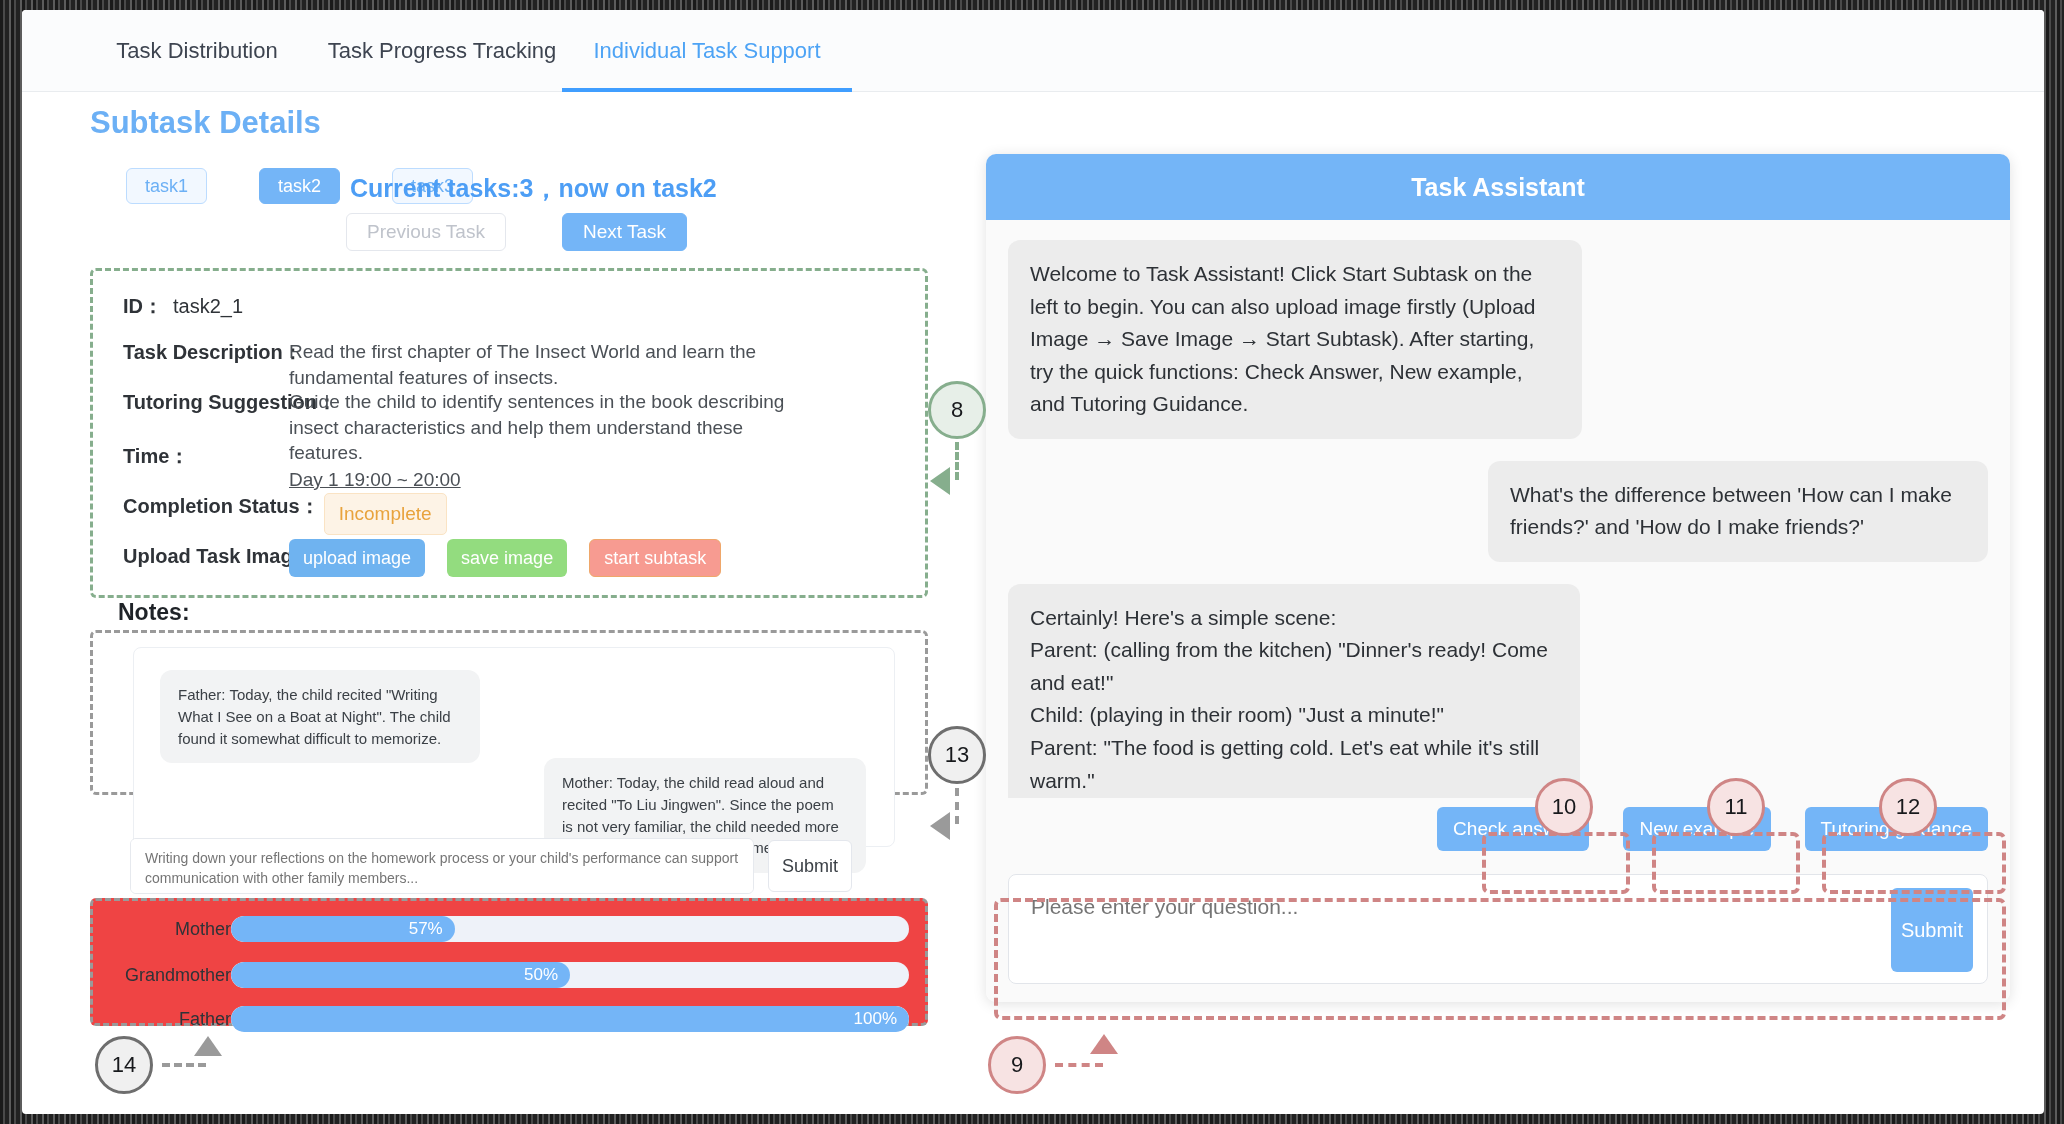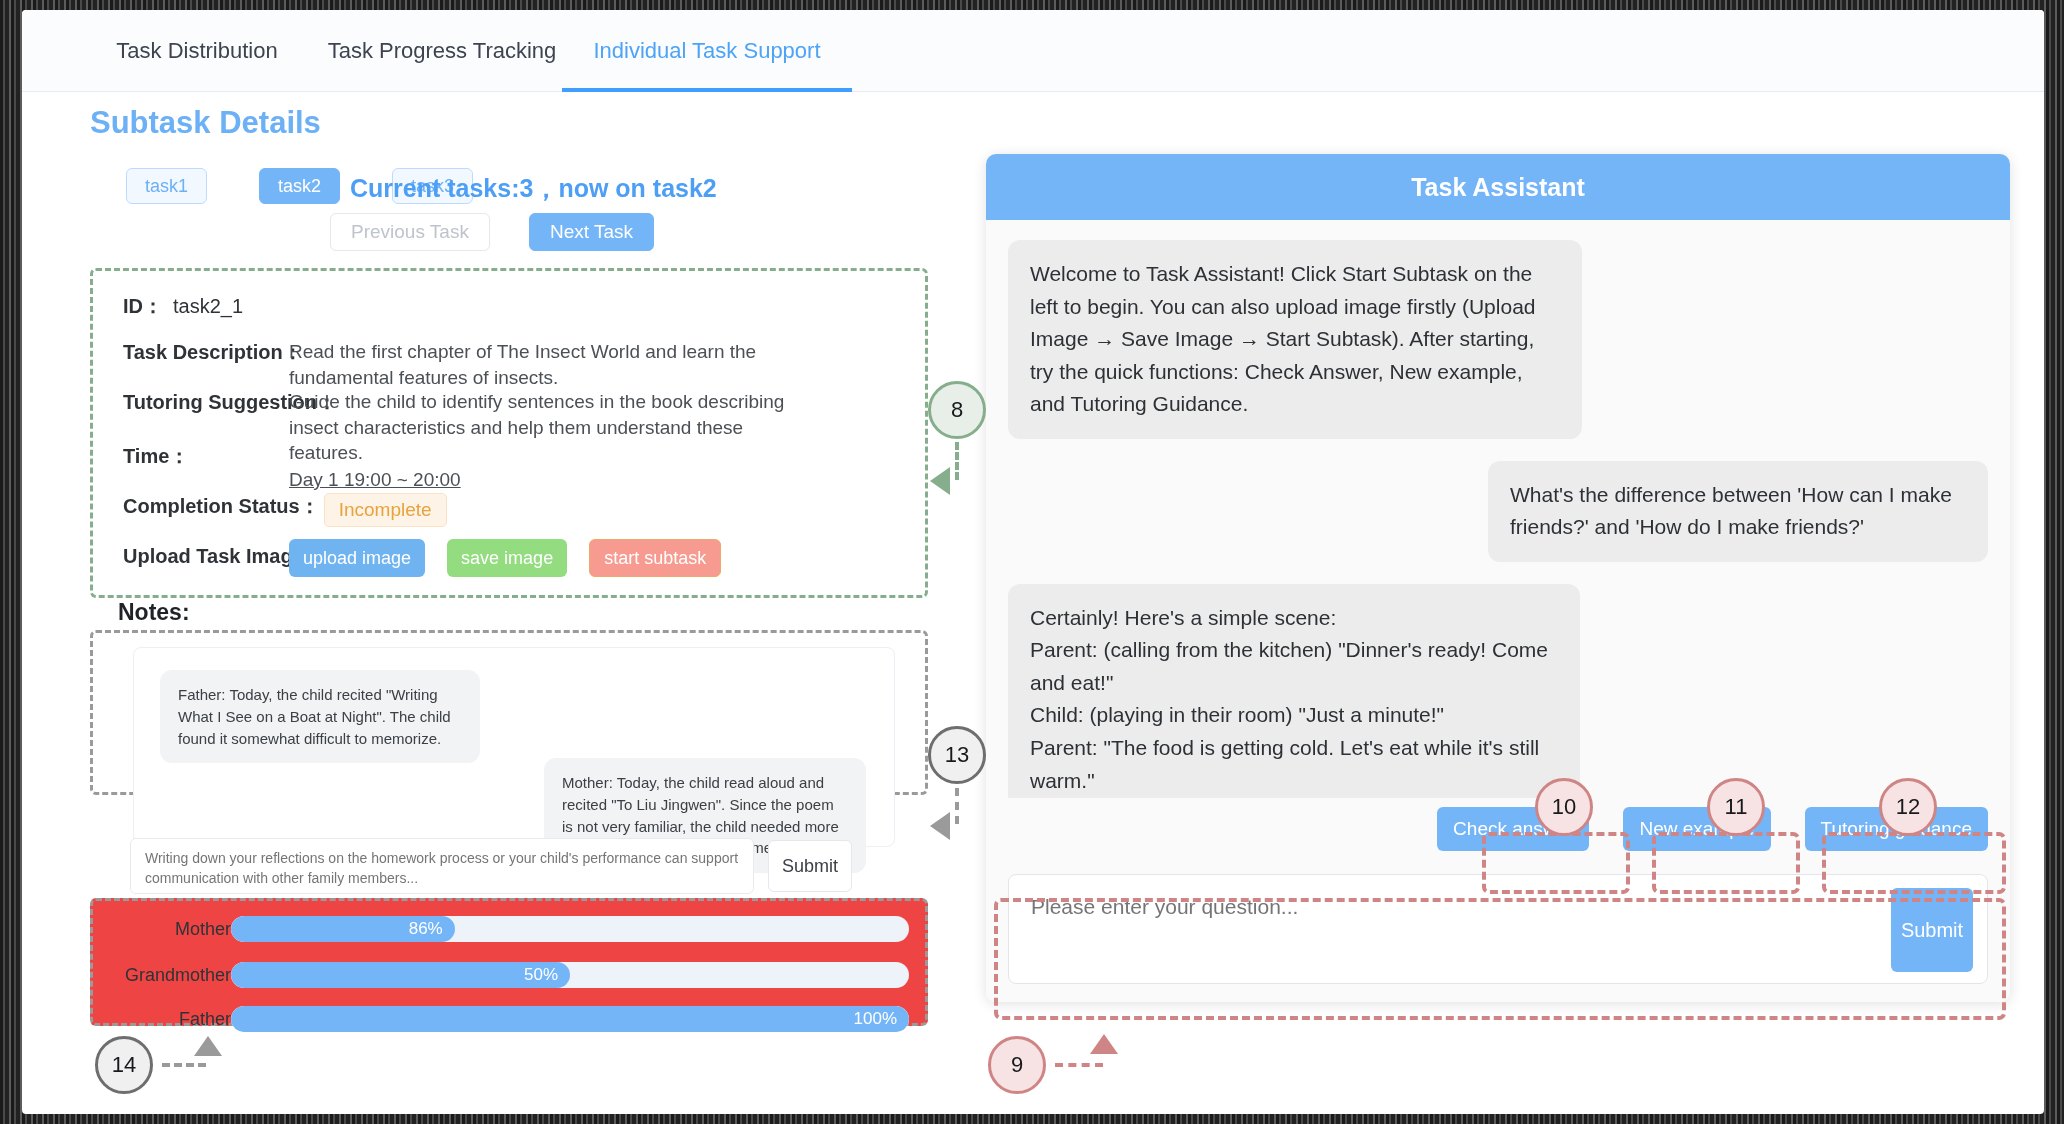--- a/index.html
+++ b/index.html
@@ -61,21 +61,21 @@
     background: #f2f8ff; color: #6cb0f5;
     font-size: 18px; cursor: pointer; white-space: nowrap; margin-left: 36px;
   }
   .chip.sel { background: #74b5f7; border-color: #74b5f7; color: #ffffff; }
 
   #current-tasks {
     position: absolute; left: 328px; top: 162px;
     font-size: 25px; font-weight: bold; color: #4d9ef5; white-space: nowrap;
   }
 
-  #nav-btns { position: absolute; left: 308px; top: 203px; display: flex; gap: 39px; }
+  #nav-btns { position: absolute; left: 324px; top: 203px; display: flex; gap: 56px; }
   .nav-btn {
     height: 38px; padding: 0 20px;
     display: flex; align-items: center; justify-content: center;
     border-radius: 6px; font-size: 19px; cursor: pointer; white-space: nowrap;
   }
   .nav-btn.ghost { background: #ffffff; border: 1px solid #e4e7ed; color: #bfc3cb; }
   .nav-btn.primary { background: #74b5f7; color: #ffffff; border: 1px solid #74b5f7; }
 
   
   #detail-box {
@@ -90,21 +90,21 @@
   #r-id    { top: 22px; }
   #r-desc  { top: 68px; }
   #r-tutor { top: 118px; }
   #r-time  { top: 172px; }
   #r-status{ top: 222px; }
   #r-upload{ top: 272px; }
   .val-col { position: absolute; left: 196px; }
 
   #status-badge {
     display: inline-flex; align-items: center; justify-content: center;
-    height: 34px; padding: 0 14px; margin-left: 4px;
+    height: 42px; padding: 0 14px; margin-left: 4px;
     background: #fdf3e6; border: 1px solid #fae3c4;
     border-radius: 5px; color: #e8a33d; font-size: 19px; white-space: nowrap;
   }
   #upload-btns { position: absolute; left: 196px; top: 268px; display: flex; gap: 22px; }
   .ub {
     height: 38px; padding: 0 14px;
     display: flex; align-items: center; justify-content: center;
     border-radius: 6px; font-size: 18px; color: #ffffff;
     cursor: pointer; white-space: nowrap;
   }
@@ -349,21 +349,21 @@
     <div id="note-submit">
       <span>Submit</span>
     </div>
   </div>
 
   <div id="progress-box">
     <div class="prow" id="p0">
       <div class="pname">Mother</div>
       <div class="ptrack">
         <div class="pfill" id="f0" style="width: 33%; background: rgb(116, 181, 247);">
-          <span>86%</span>
+          <span>57%</span>
         </div>
       </div>
     </div>
     <div class="prow" id="p1">
       <div class="pname">Grandmother</div>
       <div class="ptrack">
         <div class="pfill" id="f1" style="width: 50%; background: rgb(116, 181, 247);">
           <span>50%</span>
         </div>
       </div>

